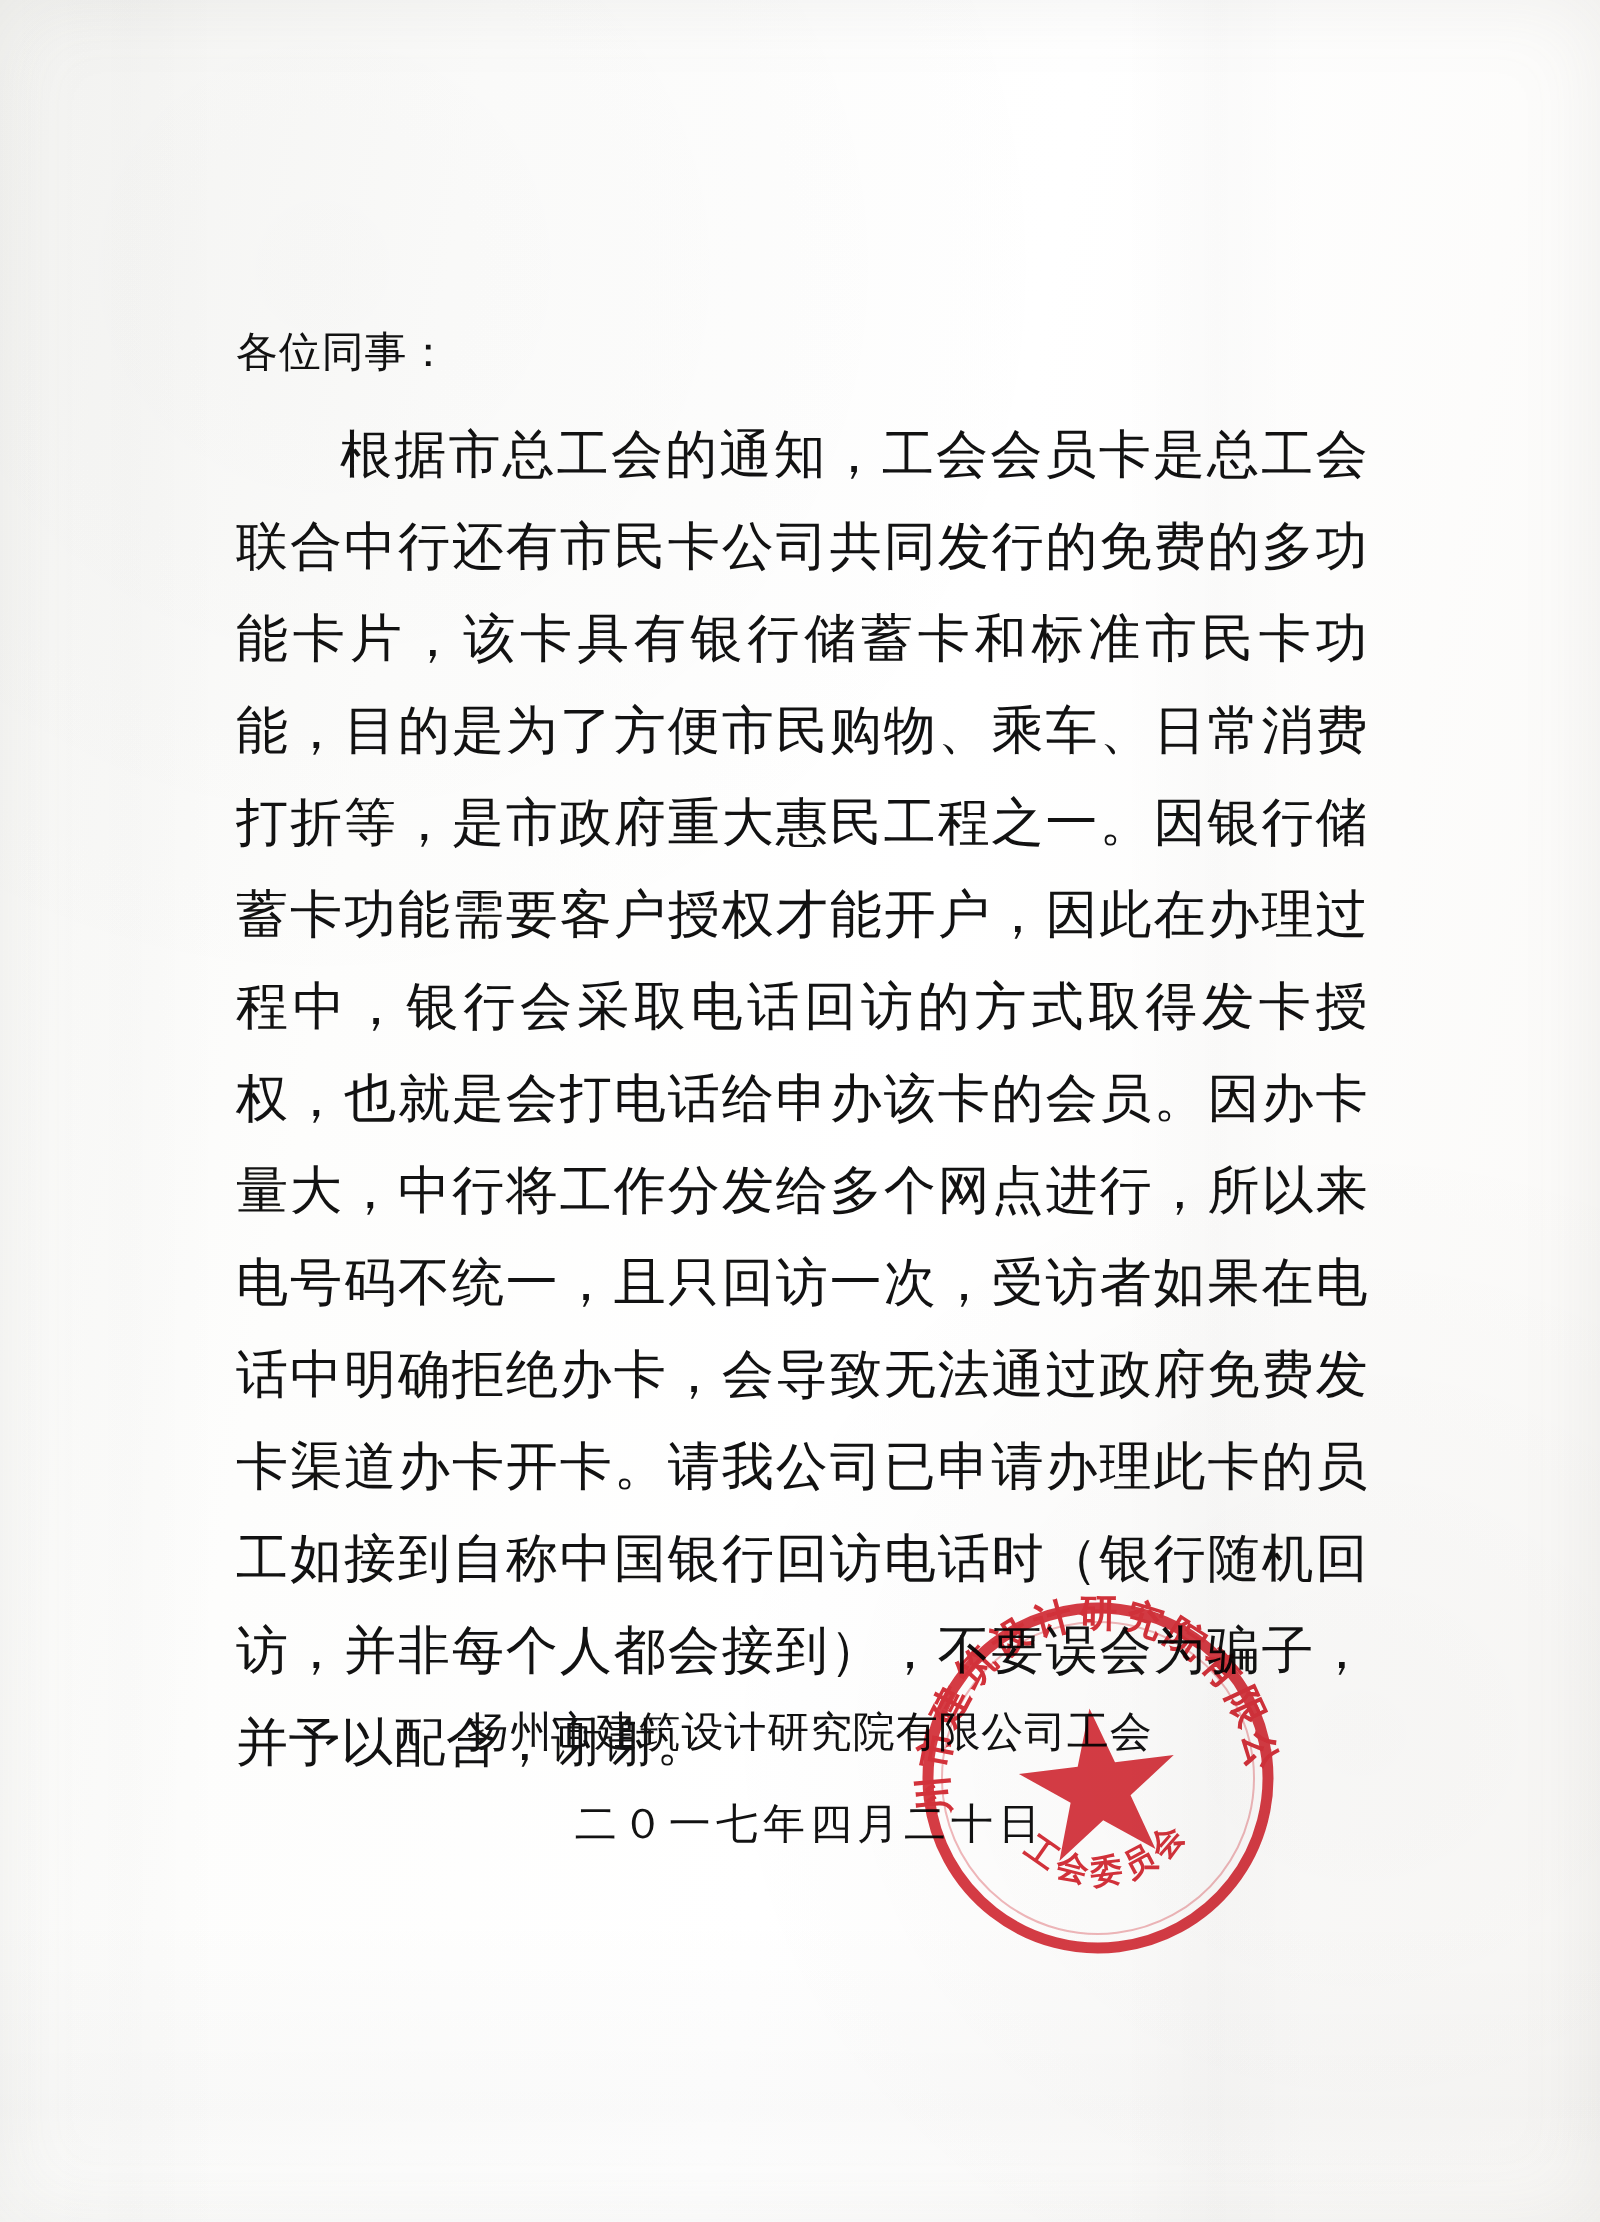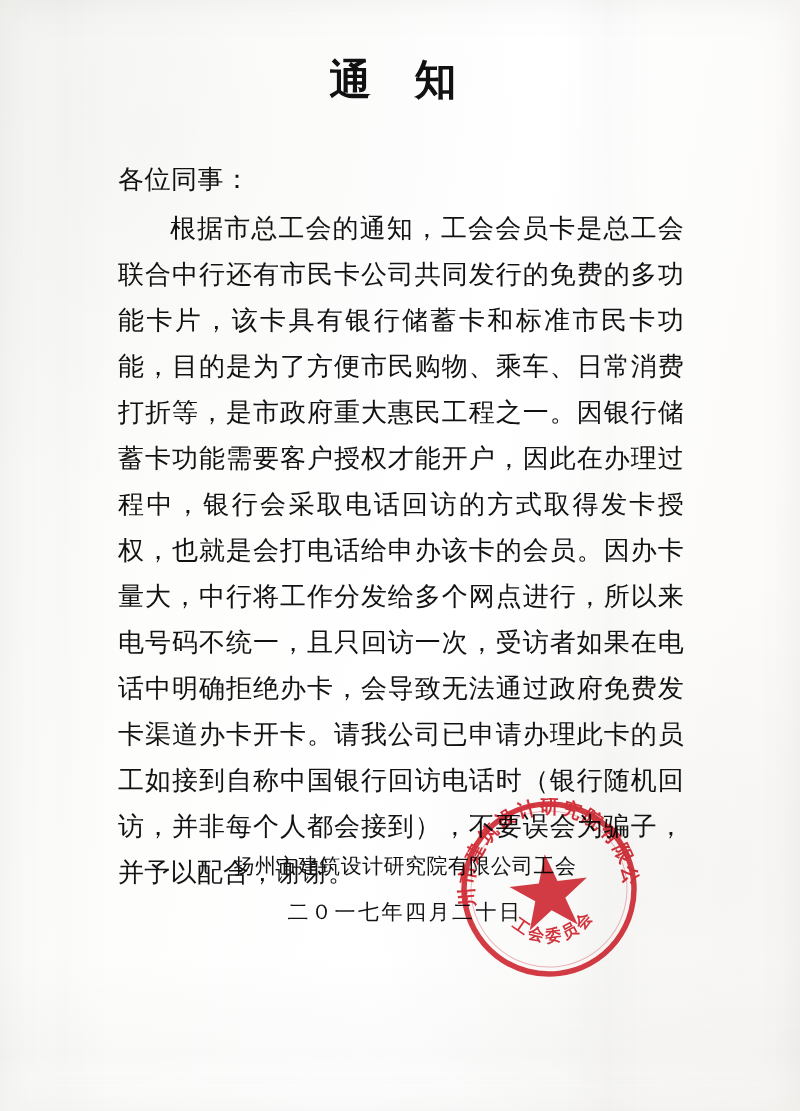--- a/index.html
+++ b/index.html
@@ -59,21 +59,21 @@
     font-weight: bold;
     letter-spacing: 0.34em;
     color: #111111;
     font-family: "DejaVu Serif", "Liberation Serif", serif;
   }
 
   .salutation {
     position: absolute;
     top: 162px;
     left: 118px;
-    font-size: 26px;
+    font-size: 21px;
     color: #121212;
     letter-spacing: 0.02em;
   }
 
   .body-text {
     position: absolute;
     top: 205px;
     left: 118px;
     width: 566px;
     font-size: 26px;
@@ -121,21 +121,20 @@
   .seal svg { display: block; }
 </style>
 </head>
 <body>
 
 <div class="page">
   <div class="streaks"></div>
 
   <div class="content">
 
-    <div class="doc-title">通  知</div>
 
     <div class="salutation">各位同事：</div>
 
     <div class="body-text">根据市总工会的通知，工会会员卡是总工会联合中行还有市民卡公司共同发行的免费的多功能卡片，该卡具有银行储蓄卡和标准市民卡功能，目的是为了方便市民购物、乘车、日常消费打折等，是市政府重大惠民工程之一。因银行储蓄卡功能需要客户授权才能开户，因此在办理过程中，银行会采取电话回访的方式取得发卡授权，也就是会打电话给申办该卡的会员。因办卡量大，中行将工作分发给多个网点进行，所以来电号码不统一，且只回访一次，受访者如果在电话中明确拒绝办卡，会导致无法通过政府免费发卡渠道办卡开卡。请我公司已申请办理此卡的员工如接到自称中国银行回访电话时（银行随机回访，并非每个人都会接到），不要误会为骗子，并予以配合，谢谢。</div>
 
     <div class="signature-block">
       <div class="sign-org">扬州市建筑设计研究院有限公司工会</div>
       <div class="sign-date">二０一七年四月二十日</div>
     </div>
 

